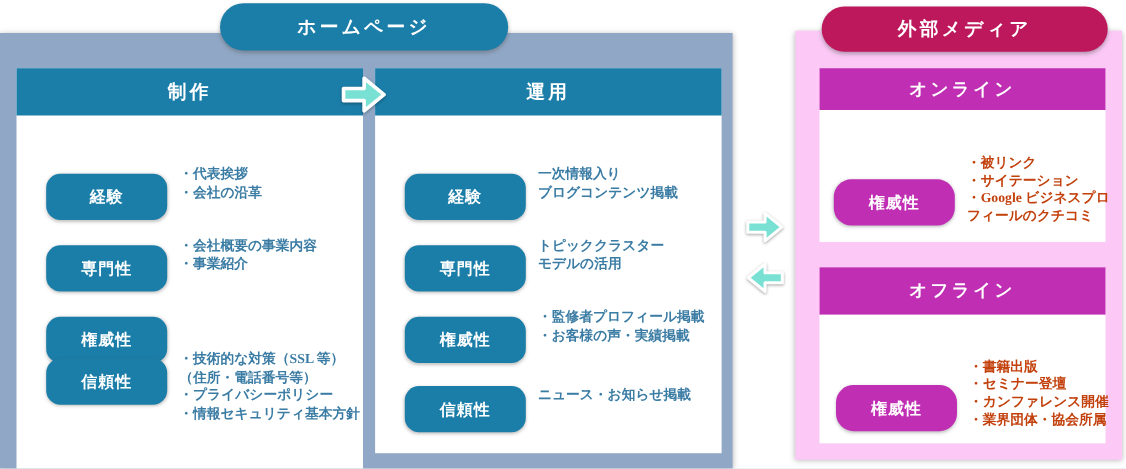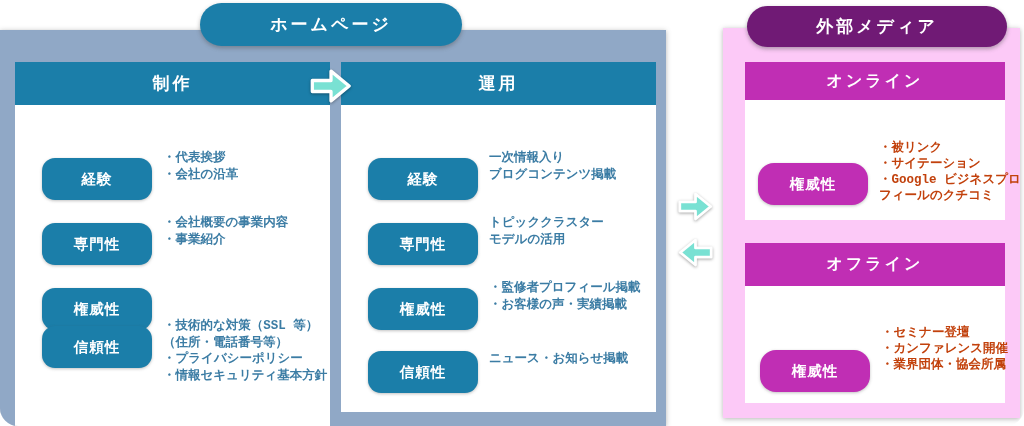--- a/index.html
+++ b/index.html
@@ -1,30 +1,30 @@
 <!DOCTYPE html>
 <html><head>
 <meta charset="utf-8">
 <style>
   html,body{margin:0;padding:0;background:#fff;}
   .stage{
     position:relative;width:1024px;height:426px;overflow:hidden;
-    font-family:Liberation Mono, monospace;font-weight:700;border-radius:18px;
+    font-family:Liberation Serif, serif;font-weight:700;
   }
   .section{position:absolute;}
   .hp-section{left:0;top:30px;width:666px;height:396px;background:#90a8c6;
     box-shadow:0 1px 5px rgba(90,90,90,.45);}
   .em-section{left:723px;top:28px;width:297px;height:390px;background:#fcc9f7;
     box-shadow:0 1px 5px rgba(90,90,90,.45);}
 
   .title-pill{position:absolute;display:flex;align-items:center;justify-content:center;
     color:#fff;font-size:17px;letter-spacing:3px;z-index:5;
     box-shadow:0 2px 4px rgba(80,80,80,.45);}
   .hp-title{left:200px;top:3px;width:262px;height:43px;border-radius:22px;background:#1b7ea9;}
-  .em-title{left:747px;top:6px;width:260px;height:41px;border-radius:21px;background:#701a75;}
+  .em-title{left:747px;top:6px;width:260px;height:41px;border-radius:21px;background:#be185d;}
 
   .card{position:absolute;background:#ffffff;}
   .card-header{display:flex;align-items:center;justify-content:center;color:#fff;
     font-size:17px;letter-spacing:3px;}
   .card-blue .card-header{background:#1b7ea9;height:43px;}
   .card-pink .card-header{background:#c02eb4;}
   #card-seisaku{left:15px;top:62px;width:315px;height:370px;}
   #card-unyo{left:341px;top:62px;width:315px;height:350px;}
   #card-online{left:22px;top:34px;width:260px;height:158px;}
   #card-online .card-header{height:38px;font-size:16px;}
@@ -175,20 +175,21 @@
 
     <div class="card card-pink" id="card-offline">
       <div class="card-header">
         <span>オフライン</span>
       </div>
       <div class="row top-align" id="off-row-0">
         <div class="pill">
           <span>権威性</span>
         </div>
         <div class="lines">
+          <div>・書籍出版</div>
           <div>・セミナー登壇</div>
           <div>・カンファレンス開催</div>
           <div>・業界団体・協会所属</div>
         </div>
       </div>
     </div>
   </div>
   <div class="title-pill em-title">
     <span>外部メディア</span>
   </div>

